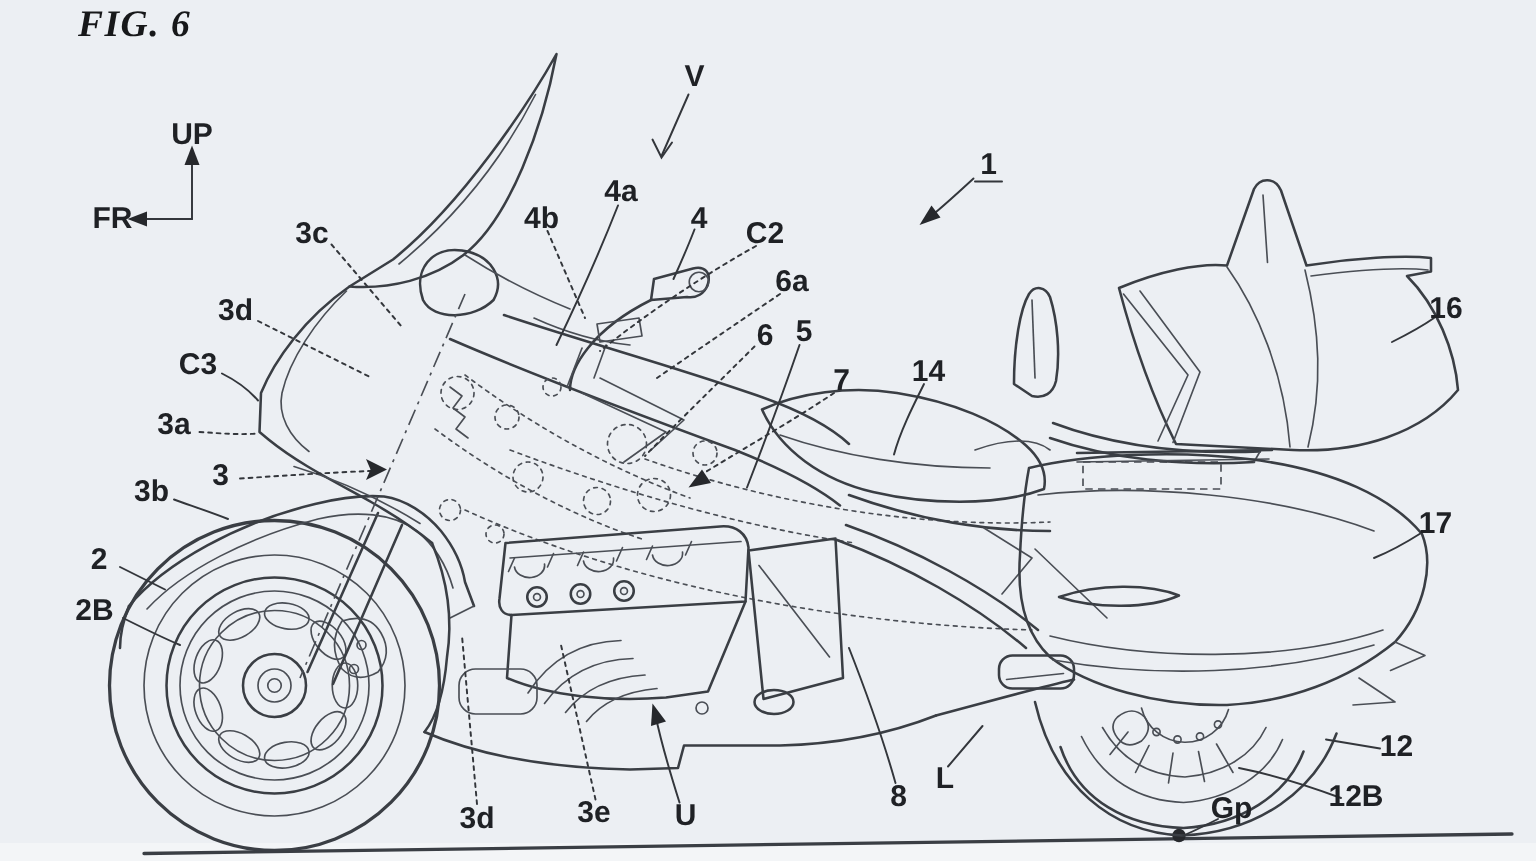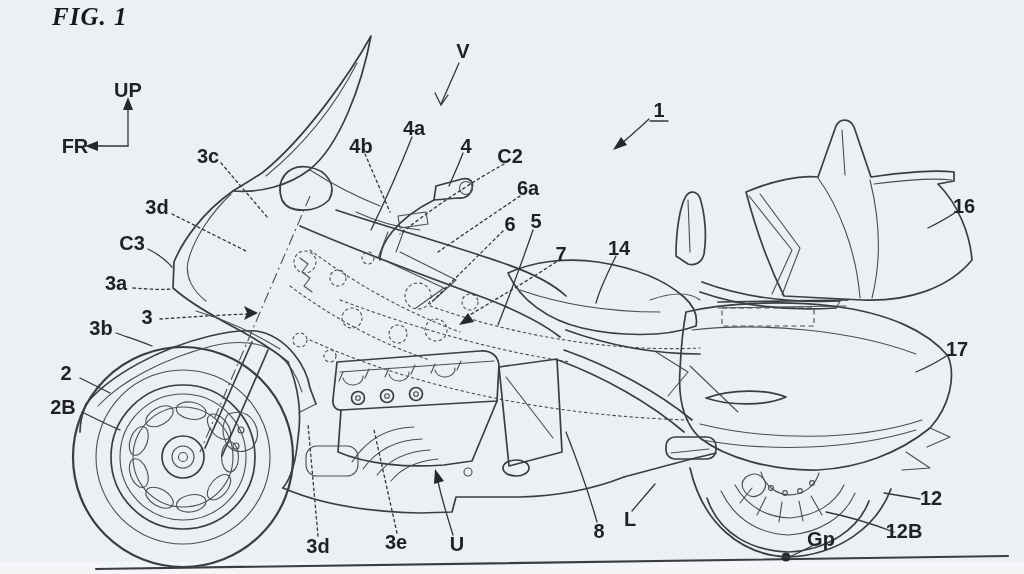--- a/index.html
+++ b/index.html
@@ -17,21 +17,21 @@
   .lead{fill:none;stroke:#33363b;stroke-width:1.3;stroke-linecap:round;}
   .leaddot{fill:none;stroke:#33363b;stroke-width:1.3;stroke-dasharray:2.5 3.2;stroke-linecap:round;}
   .fill{fill:#26282c;stroke:none;}
   .ref{font-family:"Liberation Sans",sans-serif;font-size:20px;font-weight:600;fill:#1f2125;
        text-anchor:middle;dominant-baseline:central;}
 </style>
 </head>
 <body>
 
 <div class="stage">
-  <div class="fig-title">FIG. 1</div>
+  <div class="fig-title">FIG. 6</div>
 
   <svg width="1024" height="574" viewBox="0 0 1024 574">
 
     <g>
       <rect x="0" y="562" width="1024" height="12" fill="#f3f5f7"></rect>
       <line class="s2" x1="96" y1="569" x2="1008" y2="556" stroke="#44474d"></line>
       <circle class="fill" cx="786" cy="557" r="4.5"></circle>
     </g>
 
     <g>

